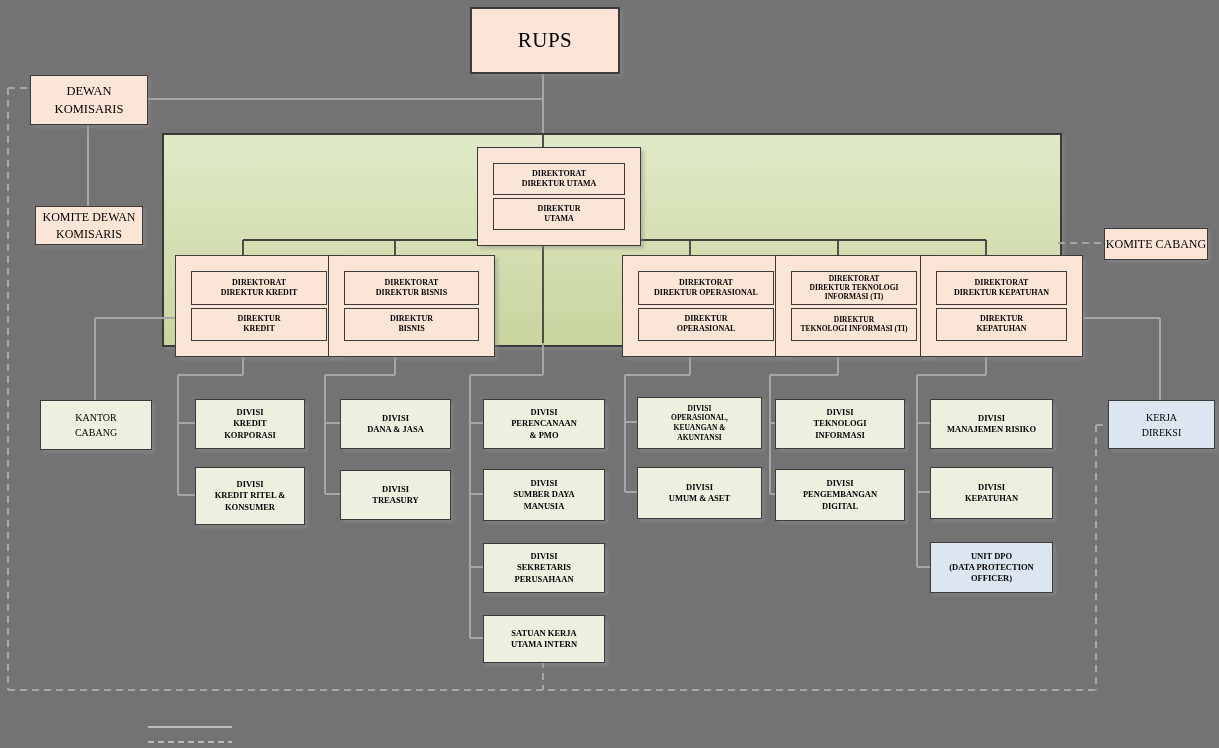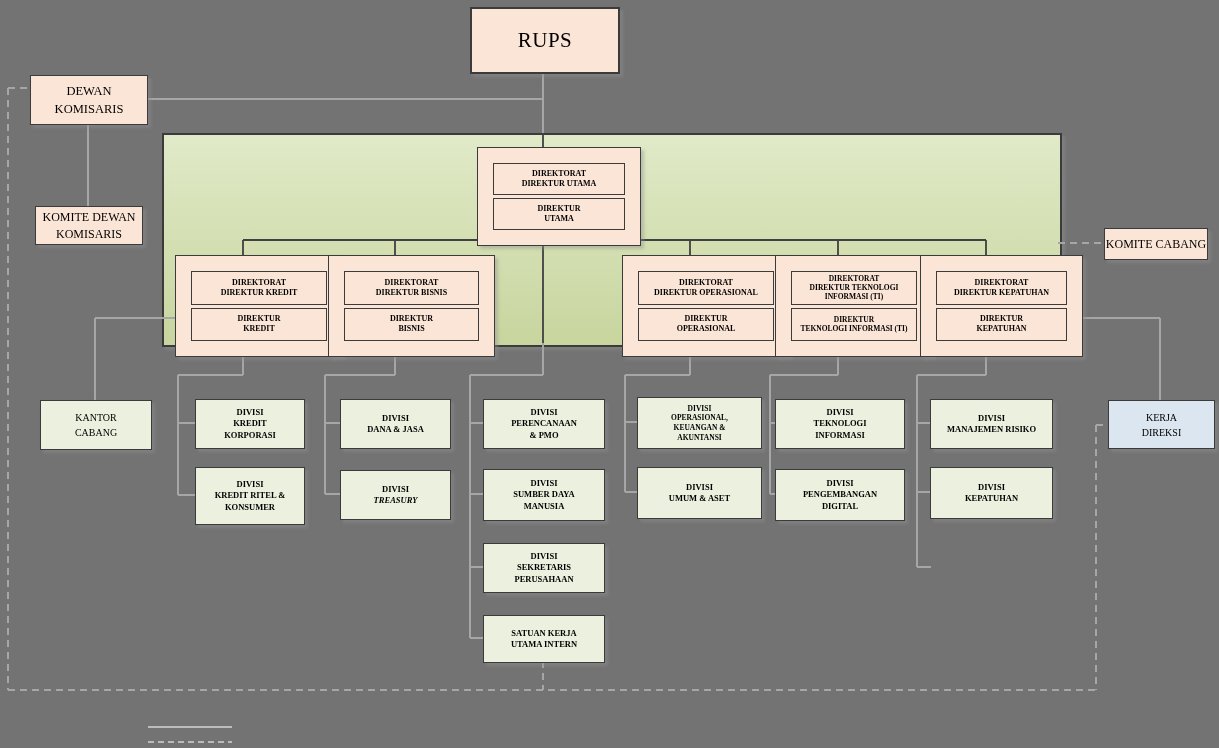--- a/index.html
+++ b/index.html
@@ -15,21 +15,21 @@
   .col{flex-direction:column;}
   .peach{background:#fbe5d6;}
   .green{background:#ebf1de;}
   .blue{background:#dce6f1;}
   .divtext{font-weight:bold;font-size:8.5px;line-height:1.3;}
   .divtext.small{font-size:7.5px;}
   .rups{font-size:21px;letter-spacing:.5px;border-width:2px;}
   .dk{font-size:12.5px;line-height:1.45;}
   .komite{font-size:12px;line-height:1.35;}
   .bigcell{font-size:10px;line-height:1.5;}
-  .italic{font-style:italic;}
+  .italic{}
   .dirbox{position:absolute;z-index:3;background:#fbe5d6;border:1.5px solid #3b3b3b;
           box-shadow:3px 3px 3px rgba(145,145,145,.45);padding:15px;
           display:flex;flex-direction:column;gap:3px;}
   .dirbox .cell{flex:1;background:#fbe5d6;border:1px solid #3b3b3b;padding:1px;
                 display:flex;align-items:center;justify-content:center;text-align:center;
                 white-space:pre-line;font-weight:bold;font-size:8px;line-height:1.25;color:#000;}
   .dirbox.small .cell{font-size:7.5px;}
 </style>
 </head>
 <body>
@@ -190,14 +190,19 @@
   <div class="box green divtext" style="left:775px;top:399px;width:128px;height:48px;">DIVISI
 TEKNOLOGI
 INFORMASI</div>
   <div class="box green divtext" style="left:775px;top:469px;width:128px;height:50px;">DIVISI
 PENGEMBANGAN
 DIGITAL</div>
   <div class="box green divtext" style="left:930px;top:399px;width:121px;height:48px;">DIVISI
 MANAJEMEN RISIKO</div>
   <div class="box green divtext" style="left:930px;top:467px;width:121px;height:50px;">DIVISI
 KEPATUHAN</div>
+  <div class="box blue divtext col" style="left:930px;top:542px;width:121px;height:49px;">
+    <span>UNIT DPO</span>
+    <span class="italic">(DATA PROTECTION
+OFFICER)</span>
+  </div>
 
 </div>
 
 </body></html>

